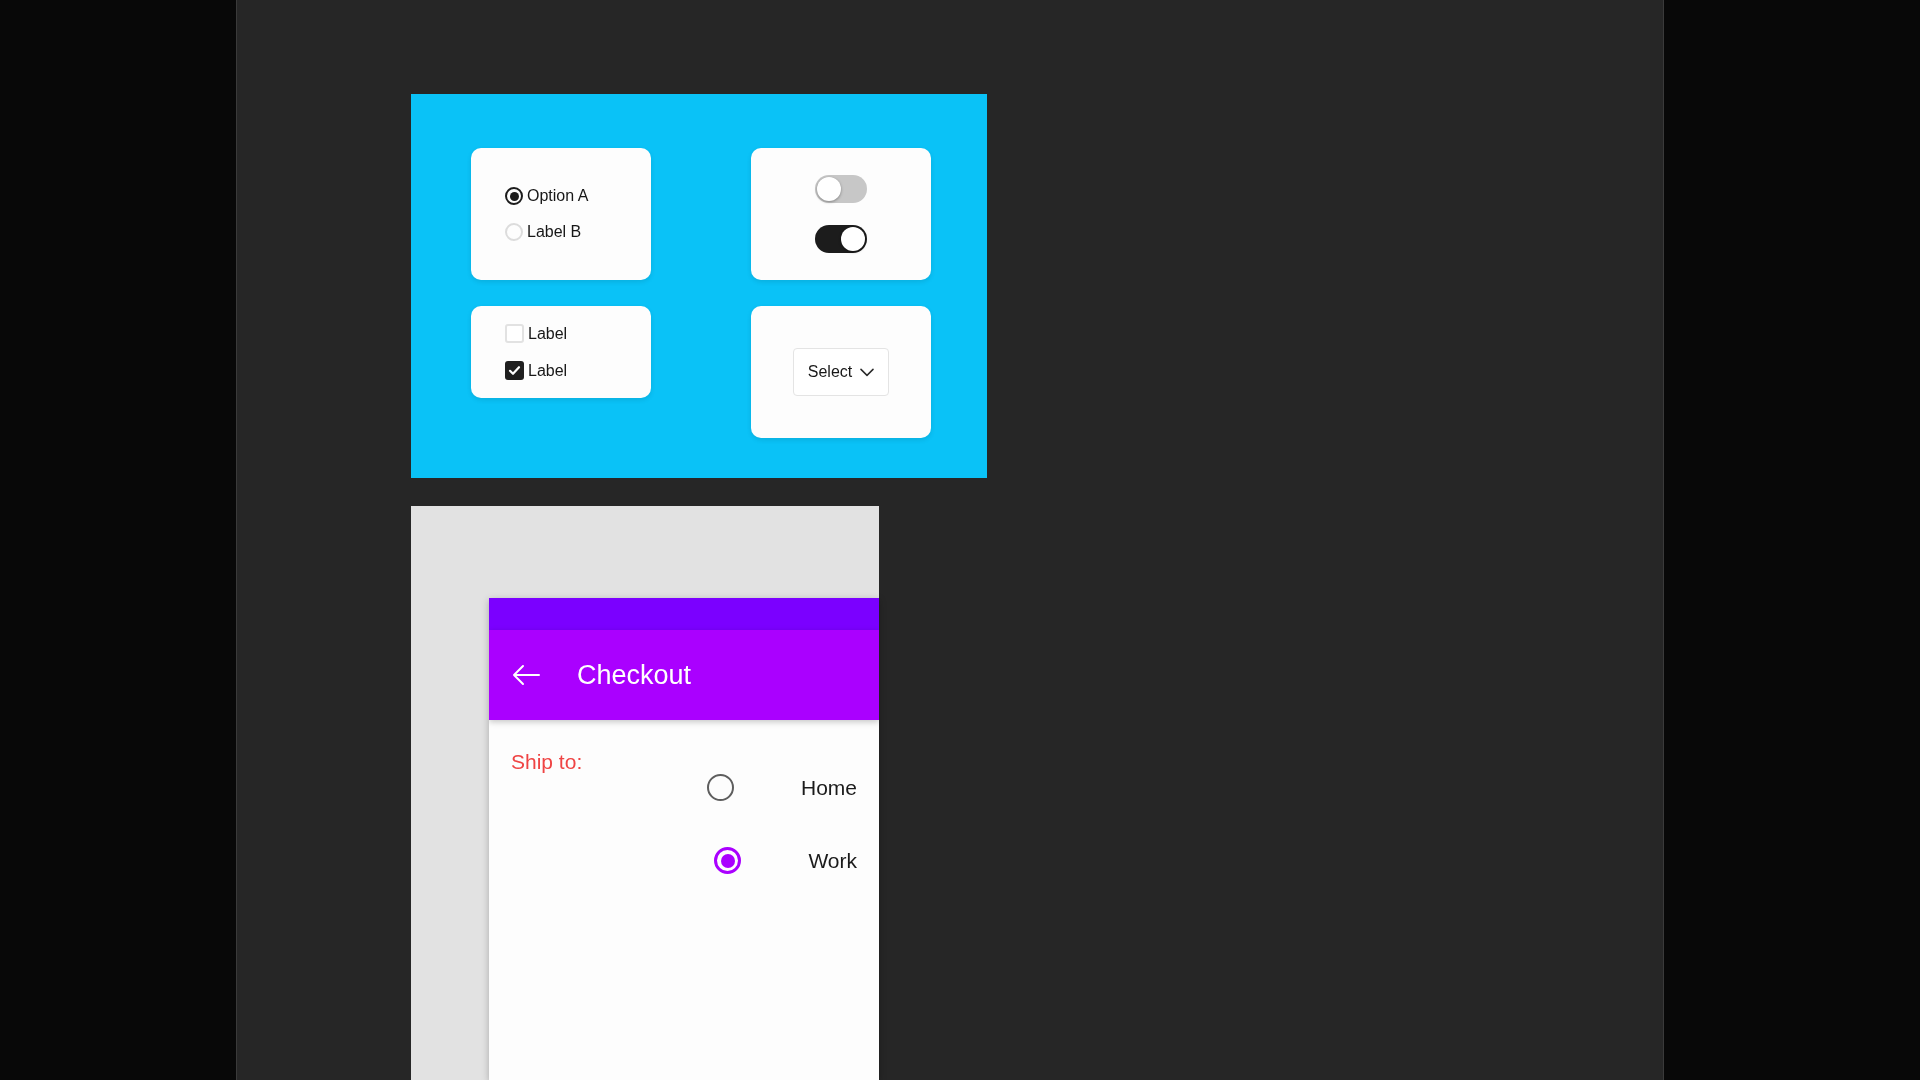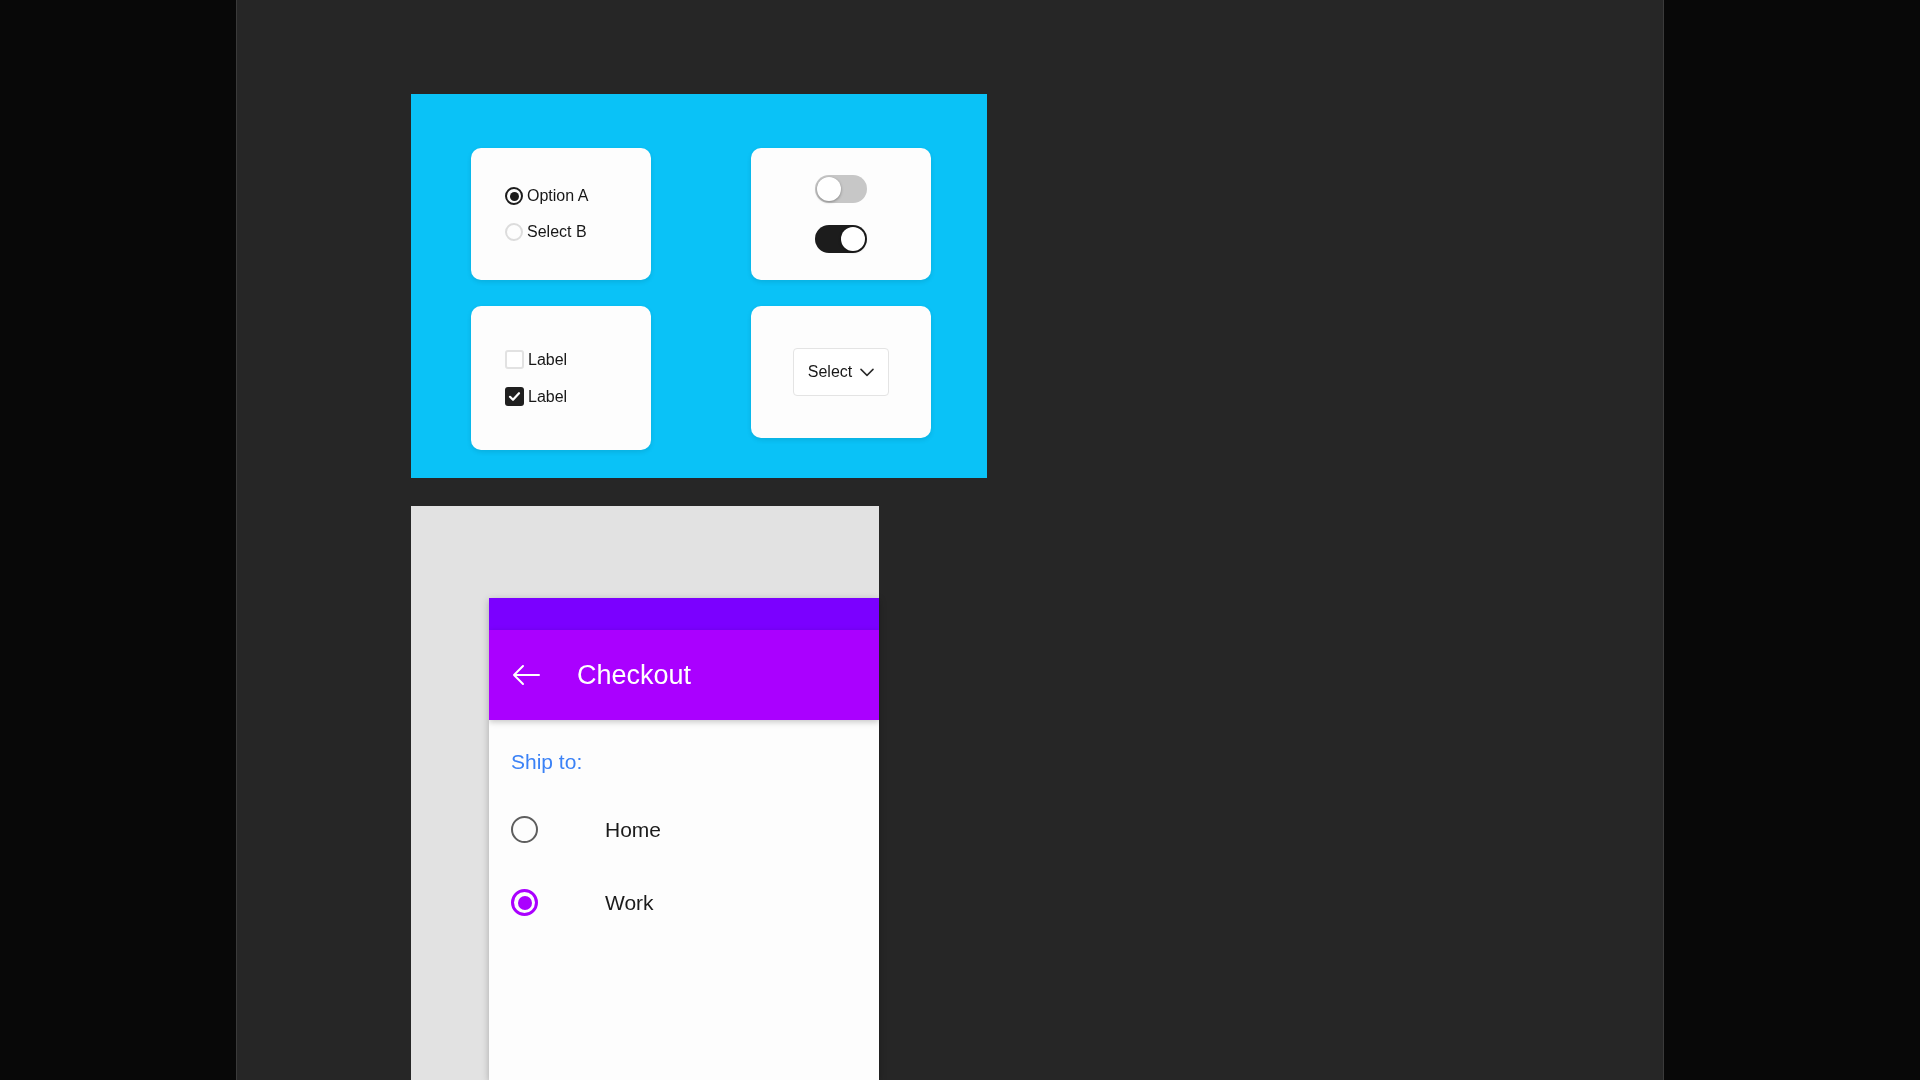--- a/index.html
+++ b/index.html
@@ -44,21 +44,21 @@
 
   .card {
     position: absolute;
     background: #fdfdfd;
     border-radius: 10px;
     box-shadow: 0 2px 5px rgba(0,0,0,0.10);
   }
 
   #card-radio   { left: 60px;  top: 54px;  width: 180px; height: 132px; }
   #card-toggle  { left: 340px; top: 54px;  width: 180px; height: 132px; }
-  #card-check   { left: 60px;  top: 212px; width: 180px; height: 144px; }
+  #card-check   { left: 60px;  top: 212px; width: 180px; height: 92px; }
   #card-select  { left: 340px; top: 212px; width: 180px; height: 132px; }
 
   .card-inner {
     width: 100%;
     height: 100%;
     display: flex;
     flex-direction: column;
     align-items: center;
     justify-content: center;
     gap: 18px;
@@ -193,30 +193,30 @@
     color: #ffffff;
     font-size: 27px;
     line-height: 1;
     white-space: nowrap;
   }
 
   #phone-body { padding: 30px 22px 0 22px; }
 
   #ship-to-label {
     font-size: 21px;
-    color: #3b82f6;
-    margin-bottom: 42px;
+    color: #ef4444;
   }
 
   .ship-row {
     display: flex;
     align-items: center;
     gap: 67px;
     margin-bottom: 46px;
     cursor: pointer;
+    justify-content: flex-end;
   }
 
   .mradio {
     width: 27px; height: 27px;
     border-radius: 50%;
     border: 2px solid #5e5e5e;
     display: flex;
     align-items: center;
     justify-content: center;
     flex: 0 0 auto;
@@ -248,21 +248,21 @@
 
           <div class="ctl-row">
             <span class="radio-outer on">
               <span class="radio-dot"></span>
             </span>
             <span class="ctl-label">Option A</span>
           </div>
 
           <div class="ctl-row">
             <span class="radio-outer off"></span>
-            <span class="ctl-label">Select B</span>
+            <span class="ctl-label">Label B</span>
           </div>
 
         </div>
       </div>
 
       <div class="card" id="card-toggle">
         <div class="card-inner">
           <div class="switch-stack">
             <span class="switch off">
               <span class="knob"></span>

